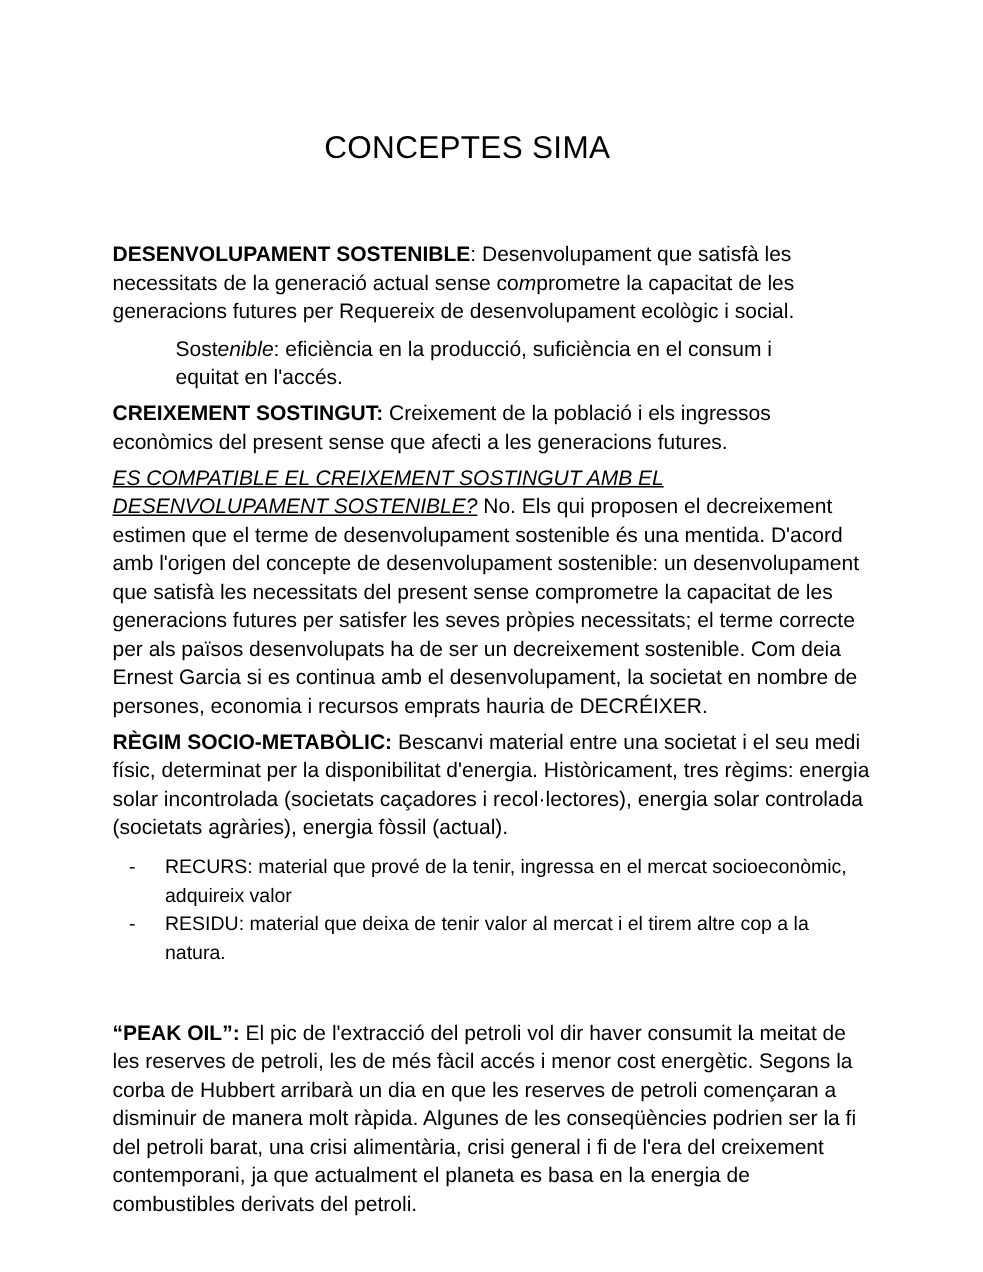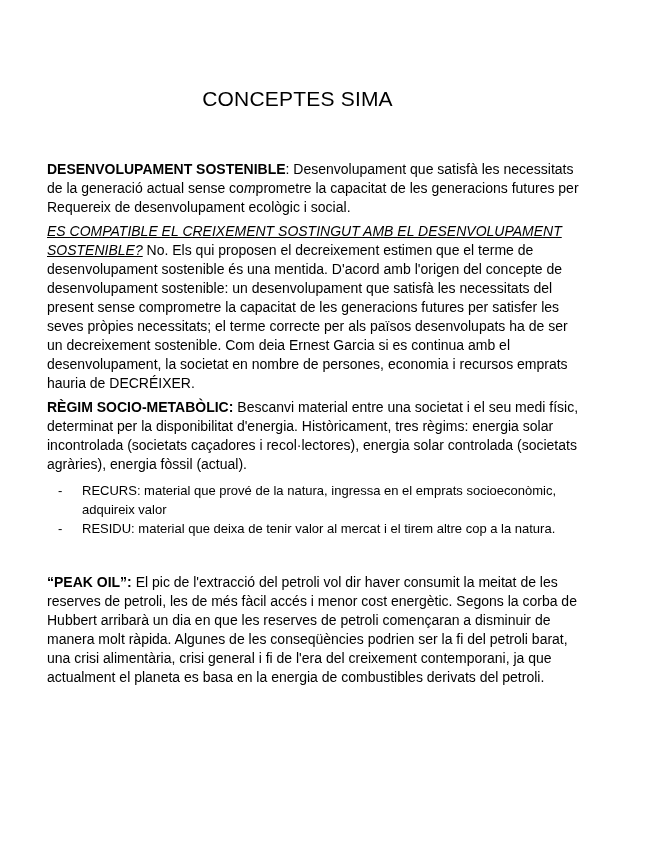--- a/index.html
+++ b/index.html
@@ -12,21 +12,21 @@
     height: 848px;
     overflow: hidden;
     font-family: "Liberation Sans", sans-serif;
     color: #000000;
     -webkit-font-smoothing: antialiased;
   }
   .page {
     box-sizing: border-box;
     width: 655px;
     height: 848px;
-    padding: 88px 74px 0 47px;
+    padding: 88px 74px 0 75px;
     background: #ffffff;
   }
   .title {
     font-size: 21px;
     line-height: 22px;
     font-weight: normal;
     text-align: center;
     margin: 0 33px 50px 0;
     letter-spacing: 0.2px;
   }
@@ -73,30 +73,32 @@
 </style>
 </head>
 <body>
 
 <div class="page">
 
   <h1 class="title">CONCEPTES SIMA</h1>
 
   <p class="para first"><span class="bold-term">DESENVOLUPAMENT SOSTENIBLE</span><span>: Desenvolupament que satisfà les necessitats de la generació actual sense co</span><span class="italic-frag">m</span><span>prometre la capacitat de les generacions futures per Requereix de desenvolupament ecològic i social.</span></p>
 
+  <p class="para indent"><span>Sost</span><span class="italic-frag">enible</span><span>: eficiència en la producció, suficiència en el consum i</span><br><span>equitat en l'accés.</span></p>
 
+  <p class="para"><span class="bold-term">CREIXEMENT SOSTINGUT:</span><span> Creixement de la població i els ingressos econòmics del present sense que afecti a les generacions futures.</span></p>
 
   <p class="para"><span class="question">ES COMPATIBLE EL CREIXEMENT SOSTINGUT AMB EL DESENVOLUPAMENT SOSTENIBLE?</span><span> No. Els qui proposen el decreixement estimen que el terme de desenvolupament sostenible és una mentida. D'acord amb l'origen del concepte de desenvolupament sostenible: un desenvolupament que satisfà les necessitats del present sense comprometre la capacitat de les generacions futures per satisfer les seves pròpies necessitats; el terme correcte per als països desenvolupats ha de ser un decreixement sostenible. Com deia Ernest Garcia si es continua amb el desenvolupament, la societat en nombre de persones, economia i recursos emprats hauria de DECRÉIXER.</span></p>
 
   <p class="para"><span class="bold-term">RÈGIM SOCIO-METABÒLIC:</span><span> Bescanvi material entre una societat i el seu medi físic, determinat per la disponibilitat d'energia. Històricament, tres règims: energia solar incontrolada (societats caçadores i recol·lectores), energia solar controlada (societats agràries), energia fòssil (actual).</span></p>
 
   <div class="bullet-list">
     <div class="bullet-item">
       <span class="bullet-marker">-</span>
-      <span class="bullet-text">RECURS: material que prové de la natura, ingressa en el emprats socioeconòmic, adquireix valor</span>
+      <span class="bullet-text">RECURS: material que prové de la tenir, ingressa en el mercat socioeconòmic, adquireix valor</span>
     </div>
     <div class="bullet-item">
       <span class="bullet-marker">-</span>
       <span class="bullet-text">RESIDU: material que deixa de tenir valor al mercat i el tirem altre cop a la natura.</span>
     </div>
   </div>
 
   <p class="para peak"><span class="bold-term">“PEAK OIL”:</span><span> El pic de l'extracció del petroli vol dir haver consumit la meitat de les reserves de petroli, les de més fàcil accés i menor cost energètic. Segons la corba de Hubbert arribarà un dia en que les reserves de petroli començaran a disminuir de manera molt ràpida. Algunes de les conseqüències podrien ser la fi del petroli barat, una crisi alimentària, crisi general i fi de l'era del creixement contemporani, ja que actualment el planeta es basa en la energia de combustibles derivats del petroli.</span></p>
 
 </div>

